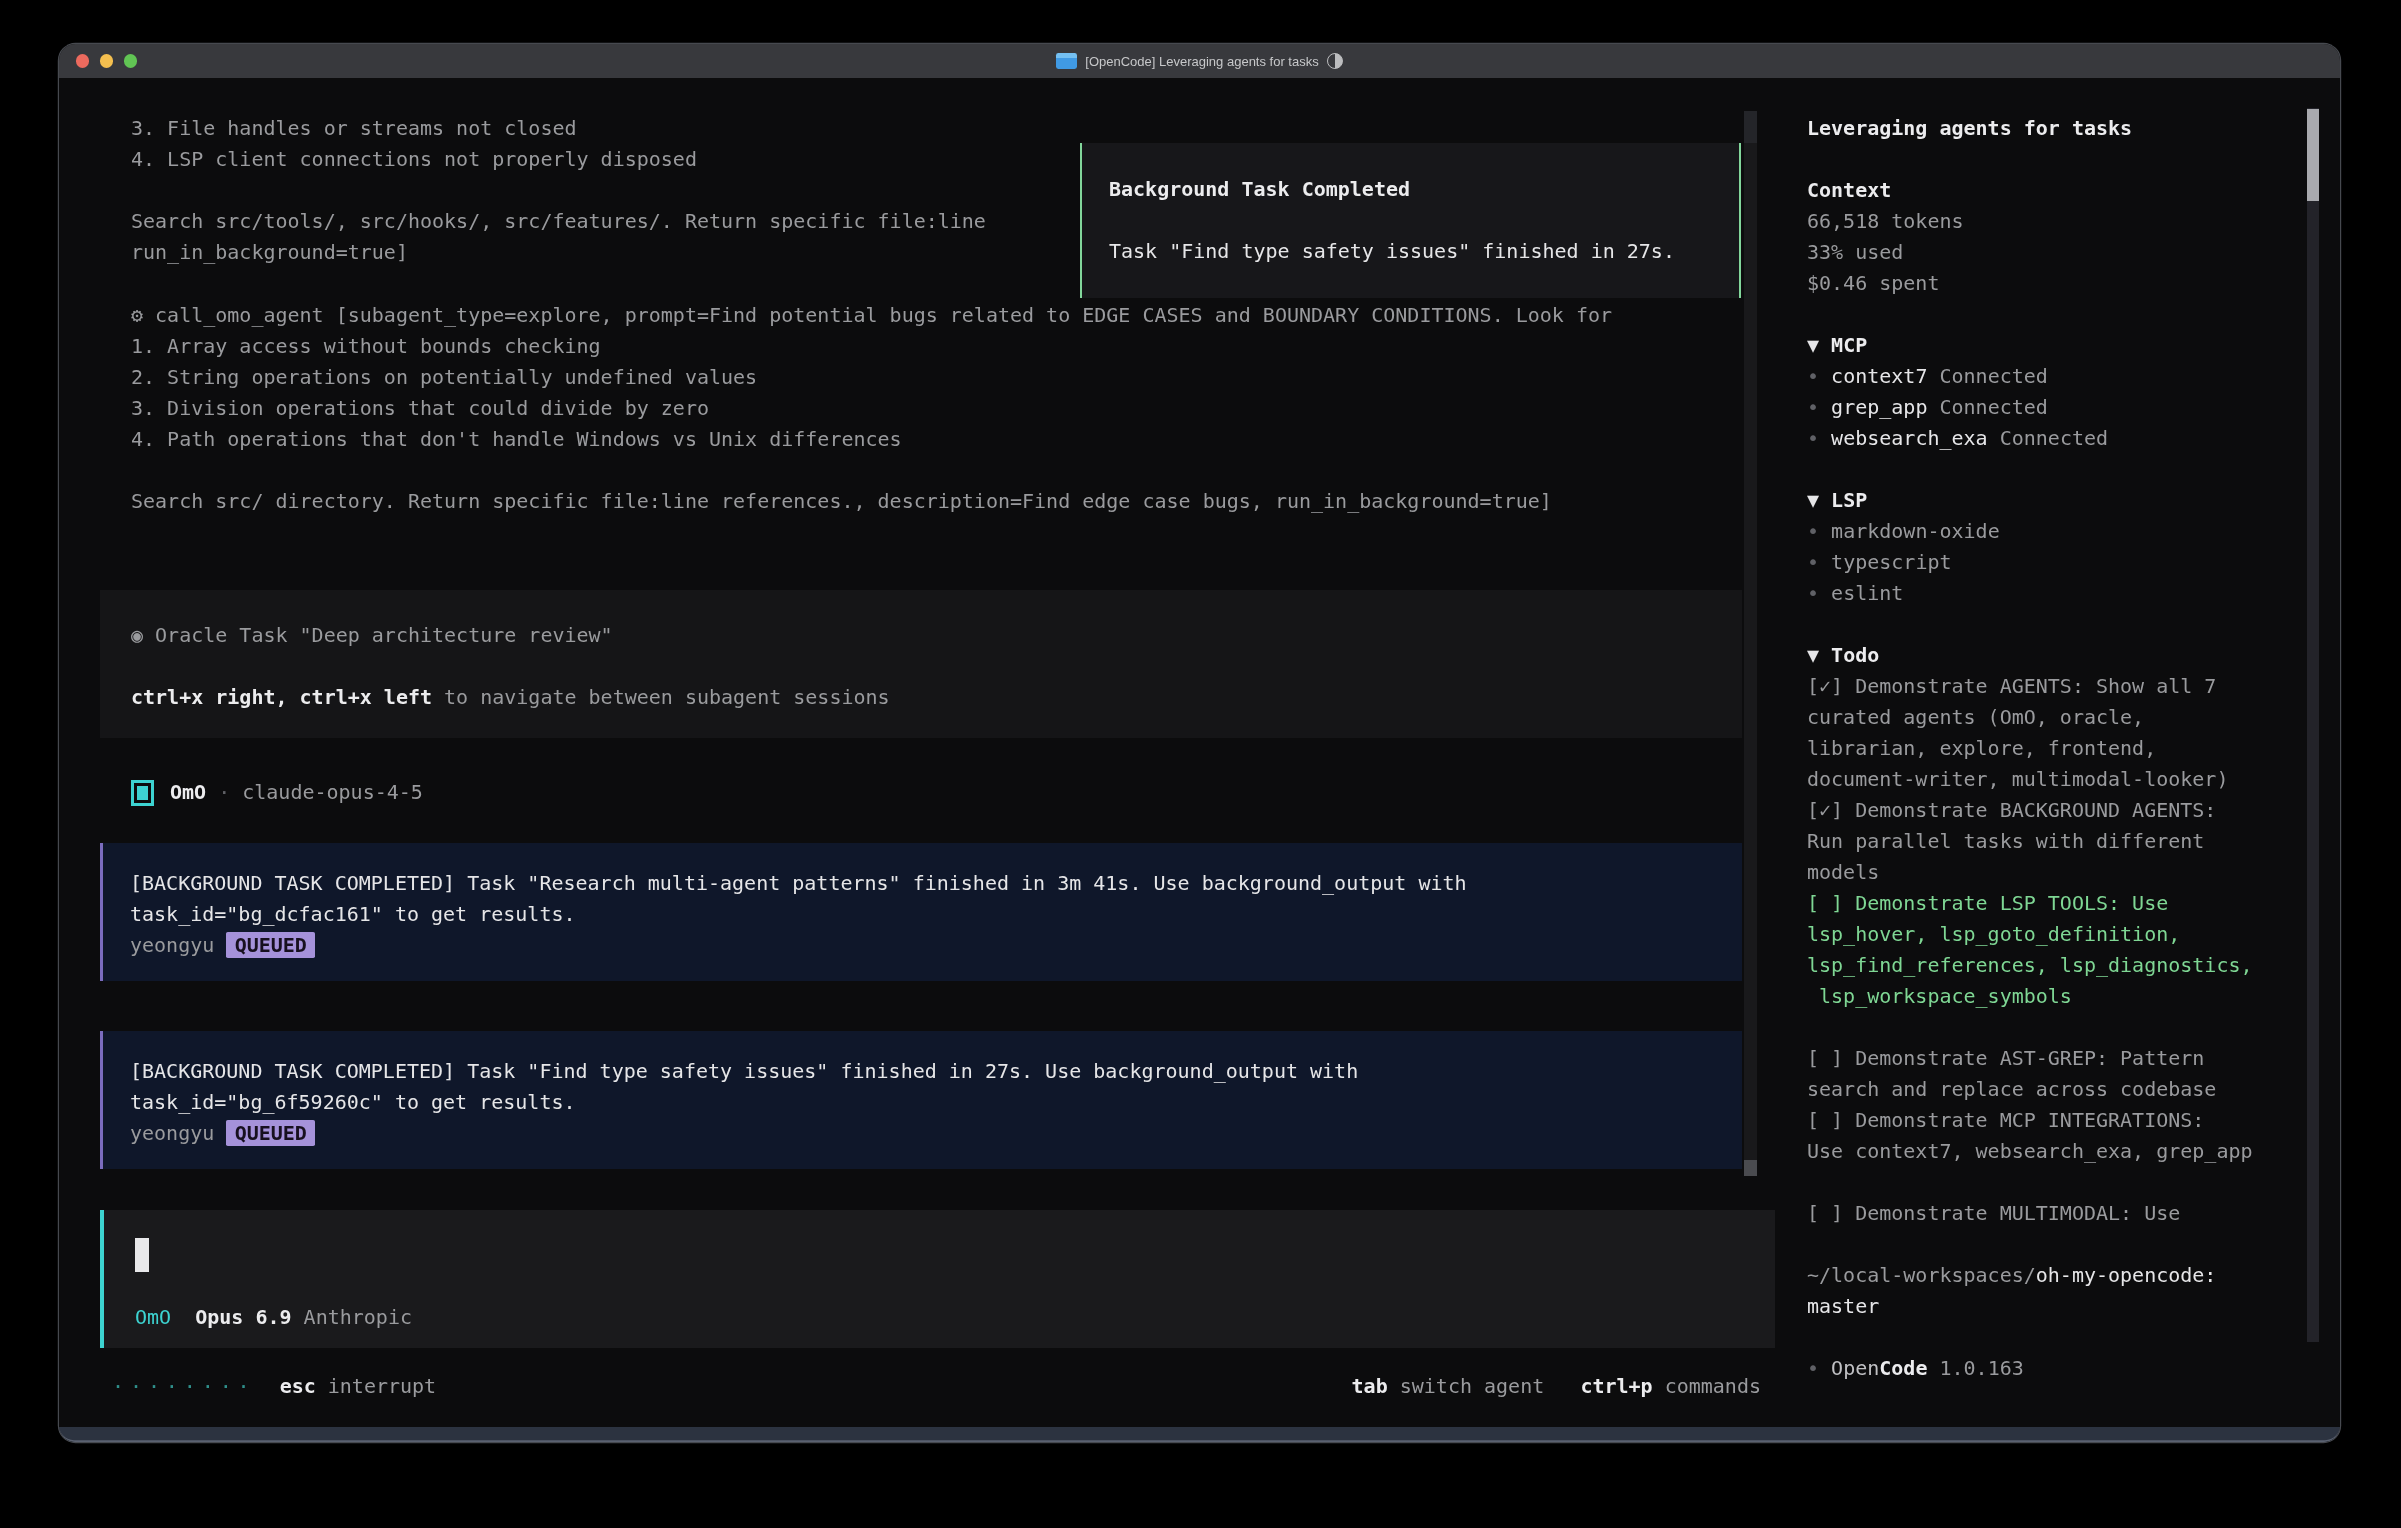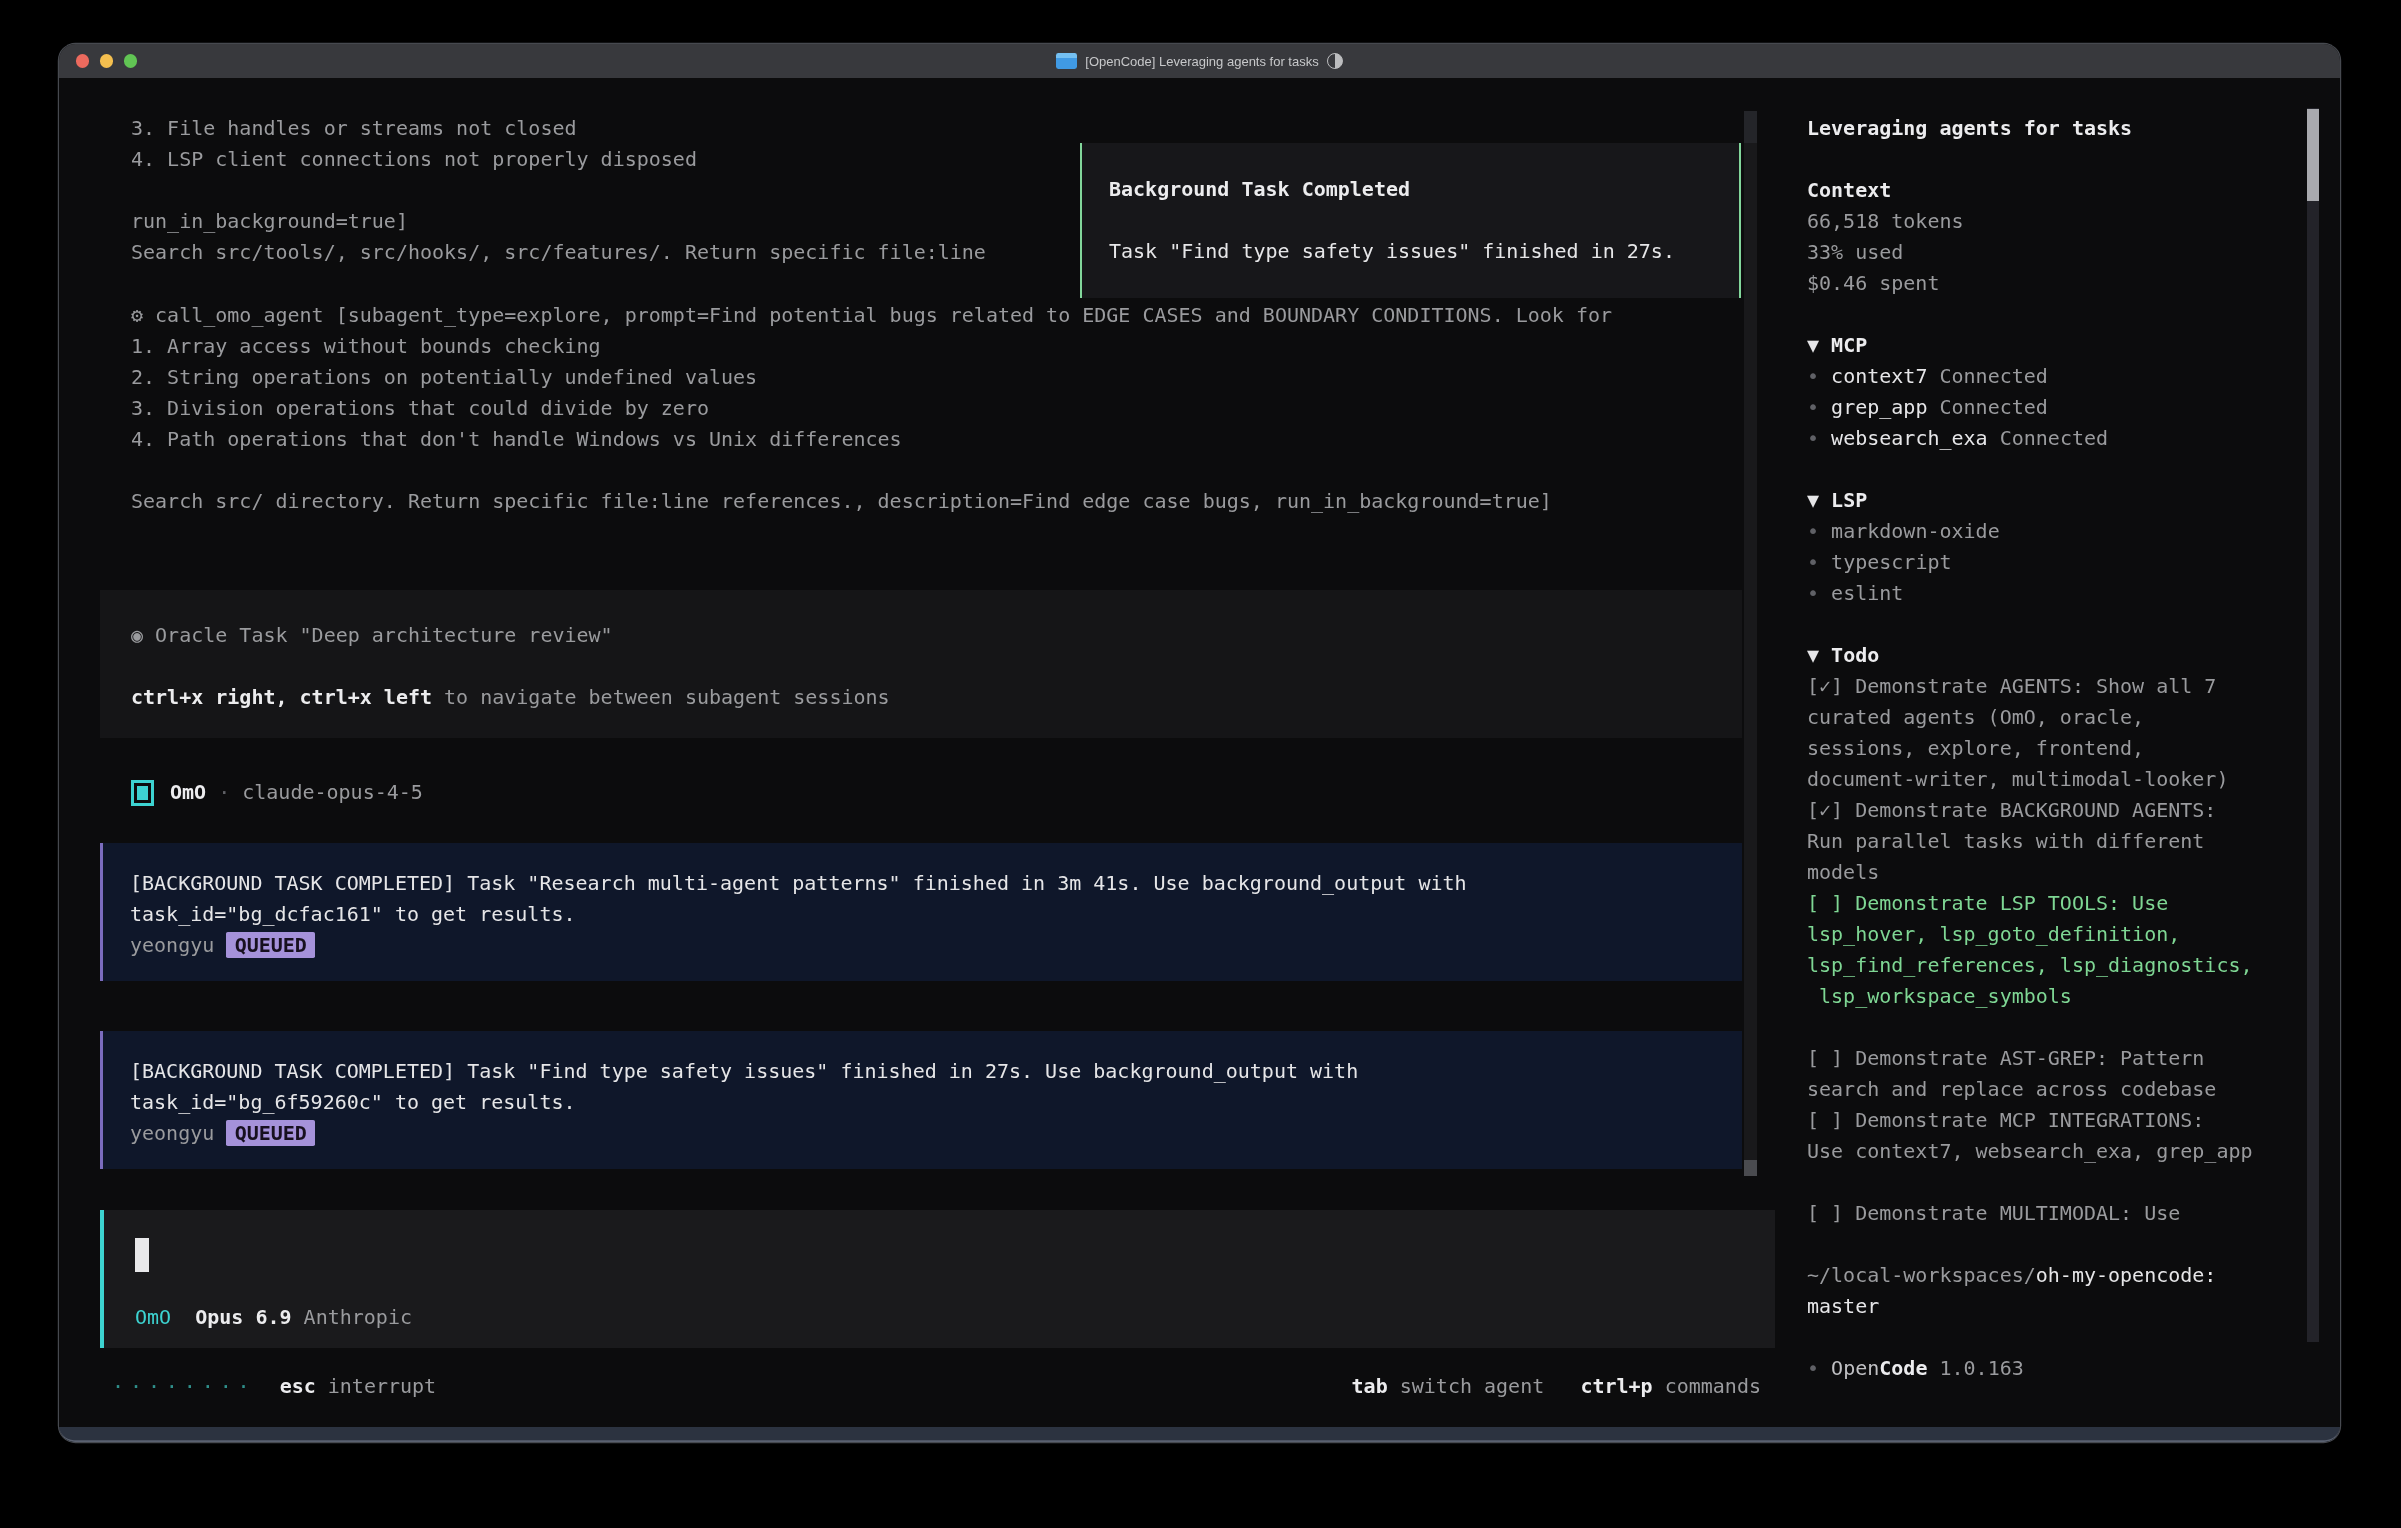--- a/index.html
+++ b/index.html
@@ -52,22 +52,22 @@
       <span class="halfmoon"></span>
     </div>
   </div>
 
   <div class="content mono">
 
     <div class="abs" style="left:72px;top:35px;">
         <div class="tl"><span class="g">3. File handles or streams not closed</span></div>
         <div class="tl"><span class="g">4. LSP client connections not properly disposed</span></div>
         <div class="tl"><span> </span></div>
+        <div class="tl"><span class="g">Search src/tools/, src/hooks/, src/features/. Return specific file:line</span></div>
         <div class="tl"><span class="g">run_in_background=true]</span></div>
-        <div class="tl"><span class="g">Search src/tools/, src/hooks/, src/features/. Return specific file:line</span></div>
       </div>
 
     <div class="abs notif" style="left:1021px;top:65px;width:661px;height:155px;padding:31px 0 0 27px;">
         <div class="tl"><span class="wb">Background Task Completed</span></div>
         <div class="tl"><span> </span></div>
         <div class="tl"><span class="w">Task "Find type safety issues" finished in 27s.</span></div>
       </div>
 
     <div class="abs" style="left:72px;top:222px;">
         <div class="tl"><span class="g">⚙ call_omo_agent [subagent_type=explore, prompt=Find potential bugs related to EDGE CASES and BOUNDARY CONDITIONS. Look for</span></div>
@@ -139,21 +139,21 @@
         <div class="tl"><span class="dim">• </span><span class="w">websearch_exa</span><span class="g"> Connected</span></div>
         <div class="tl"><span> </span></div>
         <div class="tl"><span class="w">▼ </span><span class="wb">LSP</span></div>
         <div class="tl"><span class="dim">• </span><span class="g">markdown-oxide</span></div>
         <div class="tl"><span class="dim">• </span><span class="g">typescript</span></div>
         <div class="tl"><span class="dim">• </span><span class="g">eslint</span></div>
         <div class="tl"><span> </span></div>
         <div class="tl"><span class="w">▼ </span><span class="wb">Todo</span></div>
         <div class="tl"><span class="g">[✓] Demonstrate AGENTS: Show all 7</span></div>
         <div class="tl"><span class="g">curated agents (OmO, oracle,</span></div>
-        <div class="tl"><span class="g">sessions, explore, frontend,</span></div>
+        <div class="tl"><span class="g">librarian, explore, frontend,</span></div>
         <div class="tl"><span class="g">document-writer, multimodal-looker)</span></div>
         <div class="tl"><span class="g">[✓] Demonstrate BACKGROUND AGENTS:</span></div>
         <div class="tl"><span class="g">Run parallel tasks with different</span></div>
         <div class="tl"><span class="g">models</span></div>
         <div class="tl"><span class="grn">[ ] Demonstrate LSP TOOLS: Use</span></div>
         <div class="tl"><span class="grn">lsp_hover, lsp_goto_definition,</span></div>
         <div class="tl"><span class="grn">lsp_find_references, lsp_diagnostics,</span></div>
         <div class="tl"><span class="grn"> lsp_workspace_symbols</span></div>
         <div class="tl"><span> </span></div>
         <div class="tl"><span class="g">[ ] Demonstrate AST-GREP: Pattern</span></div>

